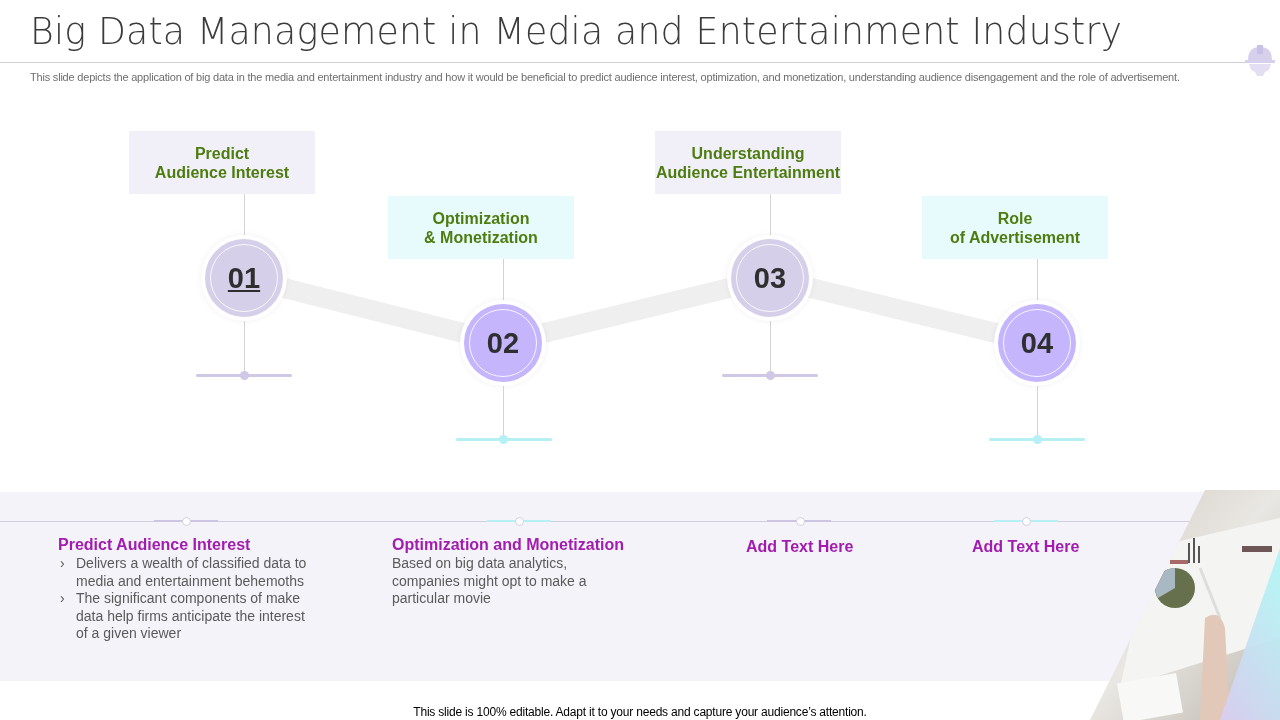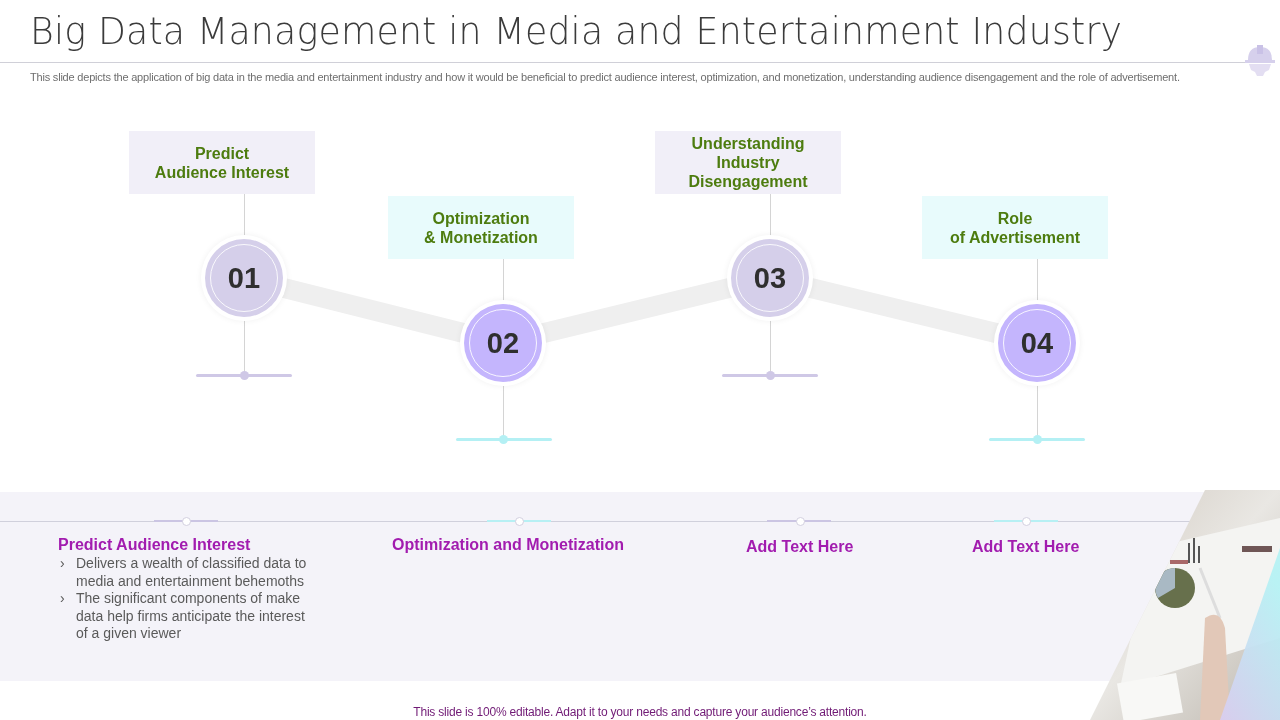--- a/index.html
+++ b/index.html
@@ -63,21 +63,21 @@
 
   .col { position: absolute; top: 535px; }
   .col-heading { font-weight: bold; font-size: 16px; color: #a21caf; line-height: 20px; }
   .col-text { font-size: 14px; color: #5a5a5a; line-height: 17.5px; }
   .bullets { list-style: none; }
   .bullets li { position: relative; padding-left: 18px; }
   .bullets li::before { content: "\203A"; position: absolute; left: 2px; top: 0; color: #5a5a5a; }
 
   .footer {
     position: absolute; left: 0; top: 705px; width: 1280px; text-align: center;
-    font-size: 12px; color: #701a75; letter-spacing: -0.2px;
+    font-size: 12px; color: #000000; letter-spacing: -0.2px;
   }
 
   .photo { position: absolute; left: 1080px; top: 488px; width: 200px; height: 232px; }
 </style>
 </head>
 <body>
 
 <div class="title">Big Data Management in Media and Entertainment Industry</div>
 <div class="title-rule"></div>
 <div class="subtitle">This slide depicts the application of big data in the media and entertainment industry and how it would be beneficial to predict audience interest, optimization, and monetization, understanding audience disengagement and the role of advertisement.</div>
@@ -94,38 +94,38 @@
 
 <div class="label-box purple" style="left:129px; top:131px;">
   <span>Predict</span>
   <span>Audience Interest</span>
 </div>
 <div class="vline" style="left:244px; top:194px; height:46px;"></div>
 <div class="vline" style="left:244px; top:318px; height:57px;"></div>
 <div class="hbar purple" style="left:196px; top:374px;"></div>
 <div class="hdot purple" style="left:240px; top:371px;"></div>
 <div class="circle purple" style="left:205px; top:239px;">
-  <span style="position:relative;">01</span>
+  <span style="position:relative;text-decoration:underline;">01</span>
 </div>
 
 <div class="label-box cyan" style="left:388px; top:196px;">
   <span>Optimization</span>
   <span>&amp; Monetization</span>
 </div>
 <div class="vline" style="left:503px; top:259px; height:46px;"></div>
 <div class="vline" style="left:503px; top:383px; height:57px;"></div>
 <div class="hbar cyan" style="left:456px; top:438px;"></div>
 <div class="hdot cyan" style="left:499px; top:435px;"></div>
 <div class="circle cyan" style="left:464px; top:304px;">
   <span style="position:relative;">02</span>
 </div>
 
 <div class="label-box purple" style="left:655px; top:131px;">
   <span>Understanding</span>
-  <span>Industry Disengagement</span>
+  <span>Audience Entertainment</span>
 </div>
 <div class="vline" style="left:770px; top:194px; height:46px;"></div>
 <div class="vline" style="left:770px; top:318px; height:57px;"></div>
 <div class="hbar purple" style="left:722px; top:374px;"></div>
 <div class="hdot purple" style="left:766px; top:371px;"></div>
 <div class="circle purple" style="left:731px; top:239px;">
   <span style="position:relative;">03</span>
 </div>
 
 <div class="label-box cyan" style="left:922px; top:196px;">
@@ -155,20 +155,21 @@
 <div class="col" style="left:58px; width:260px;">
   <div class="col-heading">Predict Audience Interest</div>
   <ul class="bullets col-text">
     <li>Delivers a wealth of classified data to media and entertainment behemoths</li>
     <li>The significant components of make data help firms anticipate the interest of a given viewer</li>
   </ul>
 </div>
 
 <div class="col" style="left:392px; width:240px;">
   <div class="col-heading">Optimization and Monetization</div>
+  <div class="col-text">Based on big data analytics, companies might opt to make a particular movie</div>
 </div>
 
 <div class="col" style="left:746px; top:537px;">
   <div class="col-heading">Add Text Here</div>
 </div>
 
 <div class="col" style="left:972px; top:537px;">
   <div class="col-heading">Add Text Here</div>
 </div>
 

